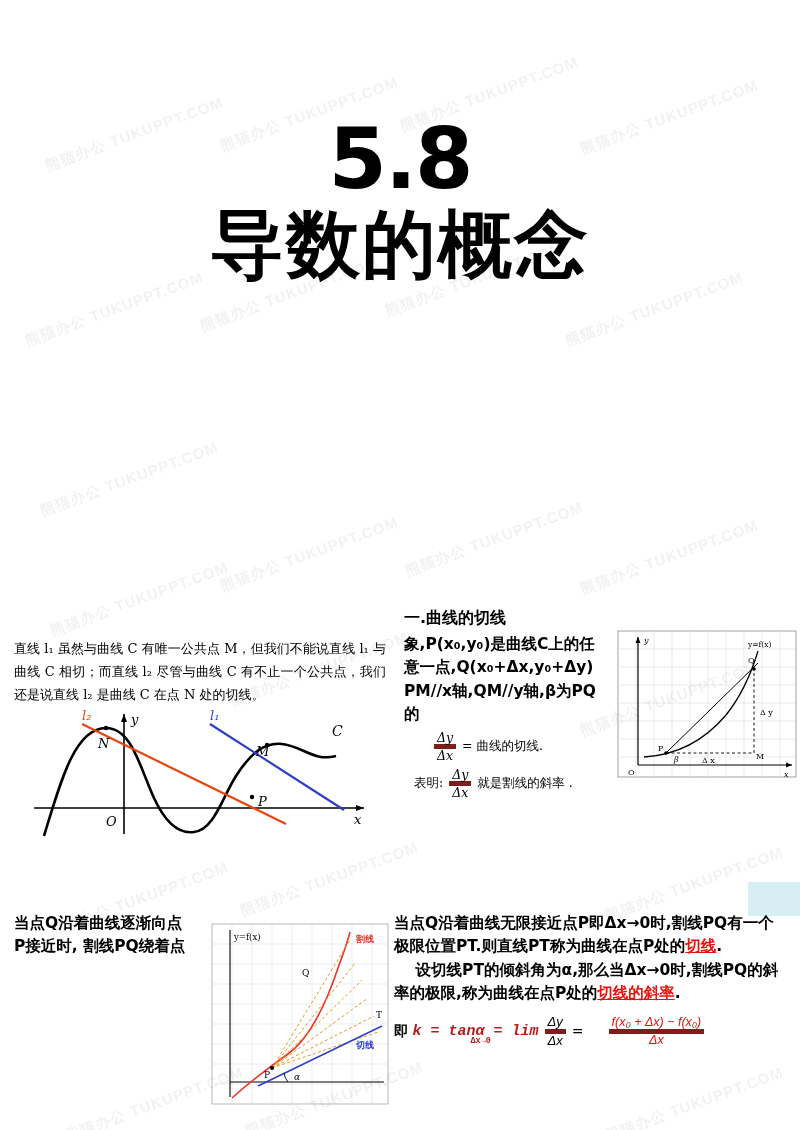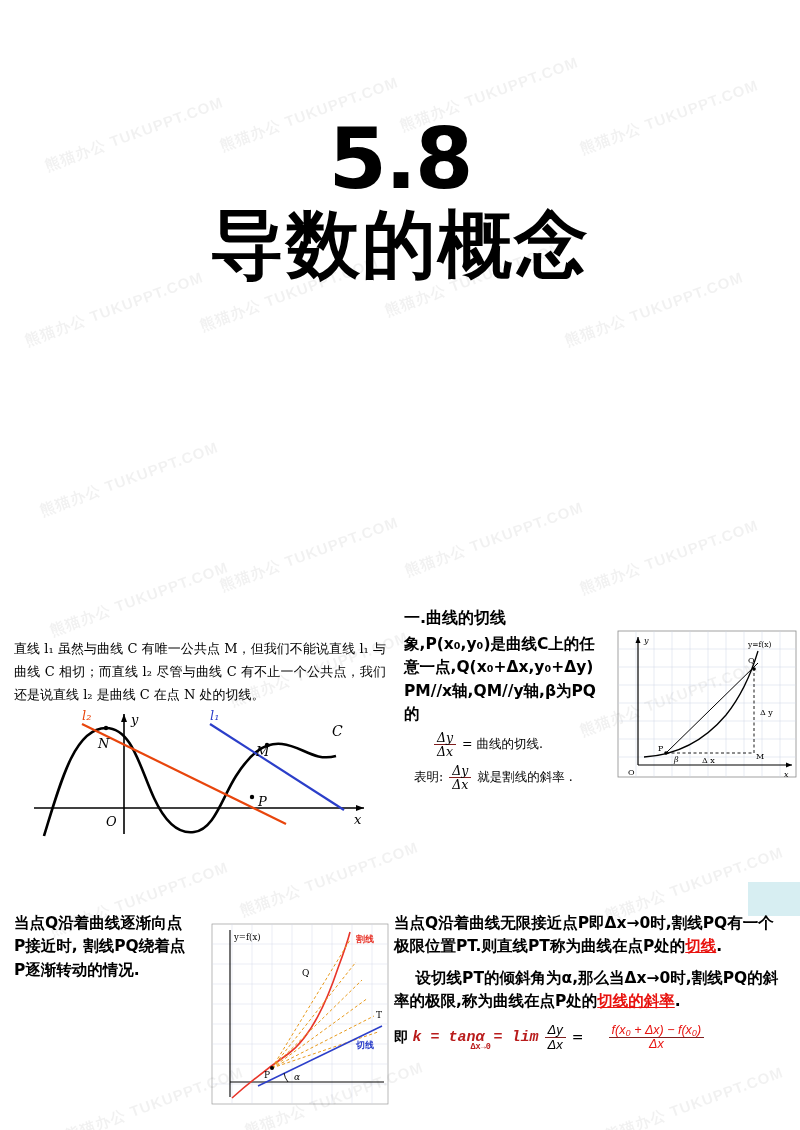--- a/index.html
+++ b/index.html
@@ -94,21 +94,21 @@
     margin-top:4px;
   }
   .frac{
     display:inline-block;
     vertical-align:middle;
     text-align:center;
     font-style:italic;
     line-height:1.05;
     margin:0 2px;
   }
-  .frac .num{ display:block; border-bottom:1px solid #7f1d1d; padding:0 3px; }
+  .frac .num{ display:block; border-bottom:5px solid #7f1d1d; padding:0 3px; }
   .frac .den{ display:block; padding:0 3px; }
 
   .fig{ display:block; }
 
   .cyan-box{
     position:absolute;
     right:0; top:882px;
     width:52px; height:34px;
     background:#d7eef2;
     z-index:1;
@@ -303,31 +303,30 @@
       <text x="92" y="54" font-family="DejaVu Serif, serif" font-size="9">Q</text>
       <text x="166" y="96" font-family="DejaVu Serif, serif" font-size="9">T</text>
       <text x="146" y="20" font-family="DejaVu Sans, sans-serif" font-size="9" font-weight="bold" fill="#e8352a">割线</text>
       <text x="146" y="126" font-family="DejaVu Sans, sans-serif" font-size="9" font-weight="bold" fill="#2b3ec9">切线</text>
       <text x="24" y="18" font-family="DejaVu Serif, serif" font-size="8.5">y=f(x)</text>
     </svg>
 
     <div class="para-bold" style="width:196px;">
       <div>当点Q沿着曲线逐渐向点</div>
       <div>P接近时, 割线PQ绕着点</div>
-      <div>P逐渐转动的情况.</div>
     </div>
   </div>
 </div>
 
 <div class="panel" id="panel-br">
   <div class="para-bold">
     <span>当点Q沿着曲线无限接近点P即Δx→0时,割线PQ有一个极限位置PT.则直线PT称为曲线在点P处的</span><span class="u-red">切线</span><span>.</span>
   </div>
 
-  <div class="para-bold" style="margin-top:8px;">
+  <div class="para-bold" style="">
     <span class="indent" style="display:inline;">&nbsp;&nbsp;&nbsp;&nbsp;</span><span>设切线PT的倾斜角为α,那么当Δx→0时,割线PQ的斜率的极限,称为曲线在点P处的</span><span class="u-red">切线的斜率</span><span>.</span>
   </div>
 
   <div style="margin-top:10px; display:flex; align-items:center; gap:4px;">
     <span class="para-bold-sm">即</span>
     <span style="position:relative; font-family:Liberation Mono, monospace; font-style:italic; font-weight:bold; color:#b91c1c; font-size:15px;">
       <span>k = tanα = lim</span>
       <span style="position:absolute; left:58px; top:13px; font-size:8.5px; font-style:normal;">Δx→0</span>
     </span>
     <span class="frac" style="font-size:13px;">

